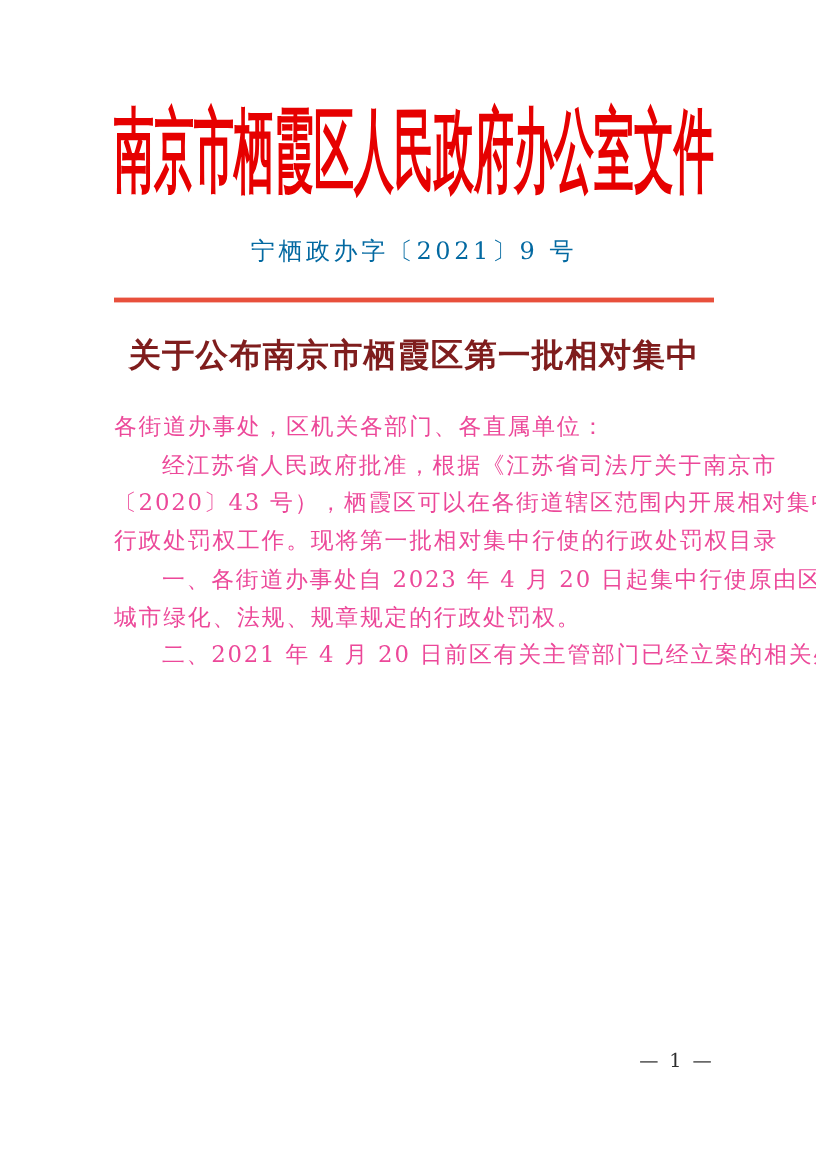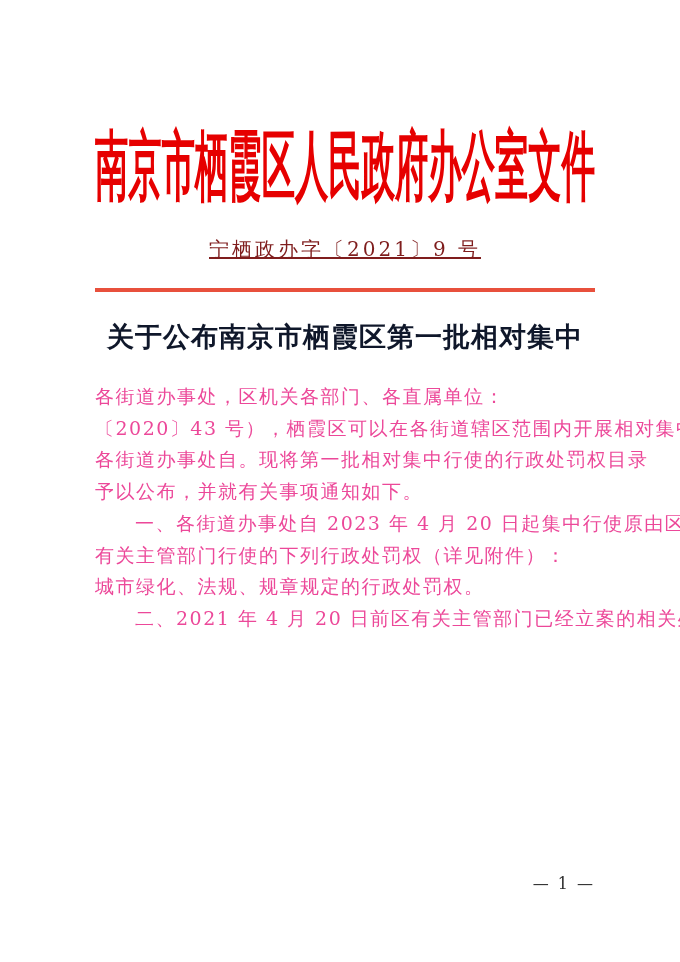--- a/index.html
+++ b/index.html
@@ -15,54 +15,53 @@
     position: absolute;
     inset: 0;
     background: #ffffff;
   }
   .content {
     width: 500px;
     margin-left: 95px;
   }
   
   .banner-wrap {
-    padding-top: 120px;
+    padding-top: 80px;
   }
   .banner-wrap svg {
     display: block;
     width: 500px;
     height: 88px;
   }
   .banner-wrap svg text {
     font-family: "DejaVu Serif", "Liberation Serif", serif;
     font-weight: bold;
   }
   
   .doc-number {
     margin-top: 28px;
     text-align: center;
     font-size: 20px;
     letter-spacing: 3px;
-    color: #7f1d1d;
+    color: #0369a1;
     line-height: 26px;
-    text-decoration: underline;
   }
   
   .red-rule {
     margin-top: 26px;
     height: 4px;
     background: #e8503c;
   }
   
   .title {
     margin-top: 26px;
     text-align: center;
     font-size: 27px;
     font-weight: bold;
-    color: #0f172a;
+    color: #7f1d1d;
     line-height: 37px;
     letter-spacing: 1px;
   }
   
   .body-text {
     margin-top: 26px;
     font-size: 19px;
     color: #ec4899;
     line-height: 31.7px;
     letter-spacing: 1.5px;
@@ -98,25 +97,24 @@
     <div class="doc-number">宁栖政办字〔2021〕9 号</div>
 
     <div class="red-rule"></div>
 
     <div class="title">
       <div>关于公布南京市栖霞区第一批相对集中</div>
     </div>
 
     <div class="body-text">
         <div class="line">各街道办事处，区机关各部门、各直属单位：</div>
+        <div class="line indent">经江苏省人民政府批准，根据《江苏省司法厅关于南京市</div>
         <div class="line">〔2020〕43 号），栖霞区可以在各街道辖区范围内开展相对集中</div>
-        <div class="line">各街道办事处自。现将第一批相对集中行使的行政处罚权目录</div>
-        <div class="line">予以公布，并就有关事项通知如下。</div>
+        <div class="line">行政处罚权工作。现将第一批相对集中行使的行政处罚权目录</div>
         <div class="line indent">一、各街道办事处自 2023 年 4 月 20 日起集中行使原由区</div>
-        <div class="line">有关主管部门行使的下列行政处罚权（详见附件）：</div>
         <div class="line">城市绿化、法规、规章规定的行政处罚权。</div>
         <div class="line indent">二、2021 年 4 月 20 日前区有关主管部门已经立案的相关处</div>
       </div>
 
   </div>
 
   <div class="page-number">— 1 —</div>
 </div>
 
 </body></html>

